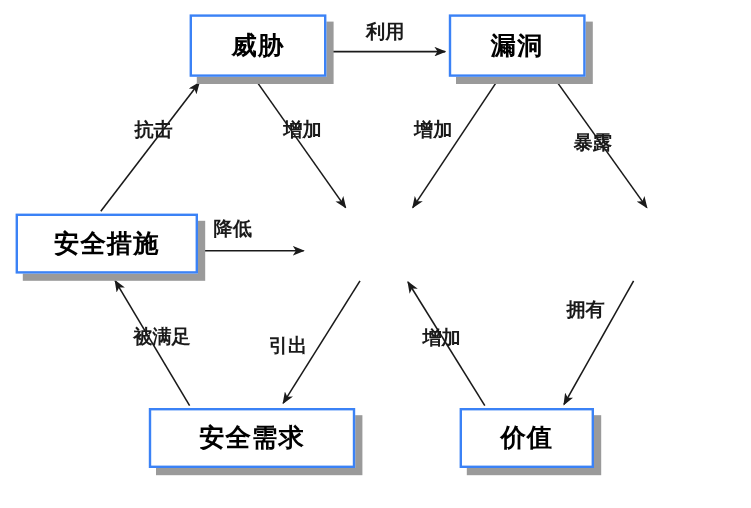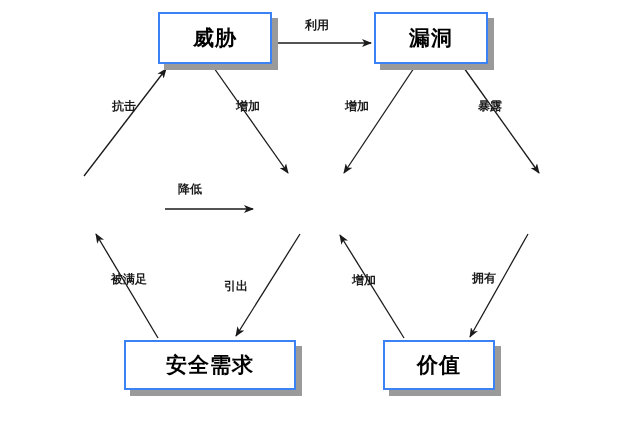--- a/index.html
+++ b/index.html
@@ -42,21 +42,21 @@
     font-size: 21px;
     font-weight: 700;
     color: #000000;
     letter-spacing: 1px;
     line-height: 1;
     white-space: nowrap;
   }
   .edge-label {
     position: absolute;
     font-family: "DejaVu Sans", "Liberation Sans", sans-serif;
-    font-size: 12px;
+    font-size: 16px;
     font-weight: 700;
     color: #1a1a1a;
     background: transparent;
     white-space: nowrap;
     line-height: 1;
     z-index: 4;
   }
 </style>
 </head>
 <body>
@@ -92,44 +92,47 @@
   </svg>
 
   <div class="node" style="left:158px; top:12px; width:114px; height:52px;">
     <span class="node-label">威胁</span>
   </div>
 
   <div class="node" style="left:374px; top:12px; width:114px; height:52px;text-align:right;">
     <span class="node-label">漏洞</span>
   </div>
 
+  <div class="node" style="left:13px; top:178px; width:152px; height:50px;">
+    <span class="node-label">安全措施</span>
+  </div>
 
 
 
   <div class="node" style="left:124px; top:340px; width:172px; height:50px;">
     <span class="node-label">安全需求</span>
   </div>
 
   <div class="node" style="left:368px; top:340px; width:112px; height:50px;margin-left:15px;">
     <span class="node-label">价值</span>
   </div>
 
   <div class="edge-label" style="left:305px; top:19px;">利用</div>
 
   <div class="edge-label" style="left:112px; top:100px;">抗击</div>
 
   <div class="edge-label" style="left:236px; top:100px;">增加</div>
 
   <div class="edge-label" style="left:345px; top:100px;">增加</div>
 
-  <div class="edge-label" style="left:478px; top:100px;">暴露</div>
+  <div class="edge-label" style="left:478px; top:111px;">暴露</div>
 
   <div class="edge-label" style="left:178px; top:183px;">降低</div>
 
   <div class="edge-label" style="left:111px; top:273px;text-align:right;">被满足</div>
 
   <div class="edge-label" style="left:224px; top:280px;">引出</div>
 
   <div class="edge-label" style="left:352px; top:274px;">增加</div>
 
-  <div class="edge-label" style="left:472px; top:272px;">拥有</div>
+  <div class="edge-label" style="left:472px; top:250px;">拥有</div>
 
 </div>
 
 </body></html>

